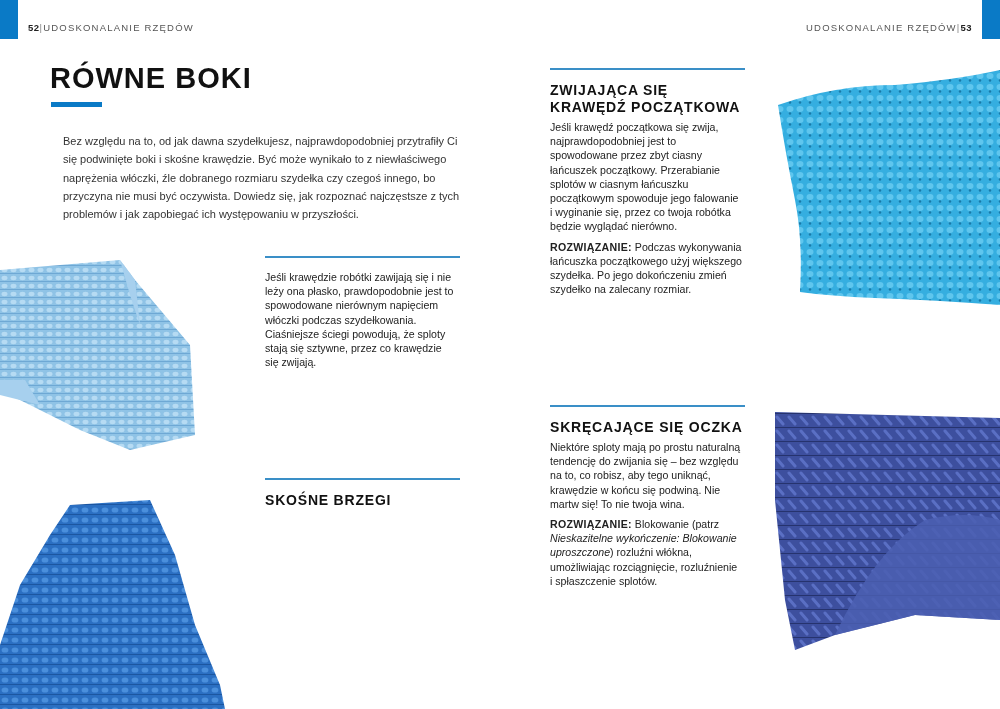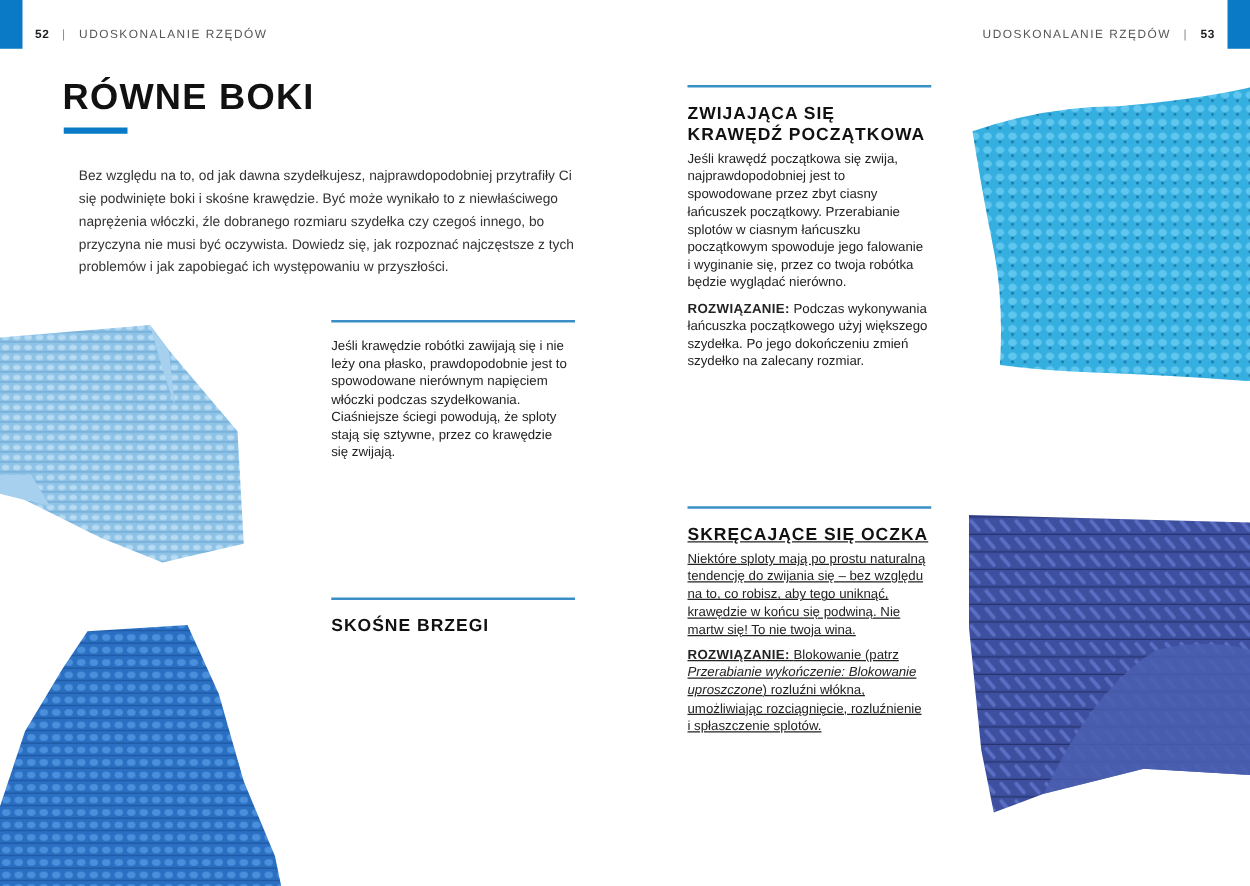--- a/index.html
+++ b/index.html
@@ -11,21 +11,21 @@
   .page { position: absolute; top: 0; height: 709px; width: 500px; }
   .page.left { left: 0; }
   .page.right { left: 500px; }
 
   .tab { position: absolute; top: 0; width: 18px; height: 39px; background: #0a7ac6; }
   .tab.left { left: 0; }
   .tab.right { right: 0; }
 
   .running-head {
     position: absolute; top: 22px; font-size: 9.5px; letter-spacing: 1.2px;
-    color: #555; text-transform: uppercase; display: flex; align-items: center; gap: 10px;
+    color: #555; text-transform: uppercase; display: flex; align-items: center; 
   }
   .running-head.left { left: 28px; }
   .running-head.right { right: 28px; }
   .running-head .pnum { font-weight: bold; color: #222; letter-spacing: 0.5px; }
   .running-head .sep { color: #888; }
 
   .title {
     position: absolute; left: 50px; top: 62px; margin: 0;
     font-size: 29px; font-weight: bold; letter-spacing: 1px; color: #111;
   }
@@ -114,27 +114,27 @@
   <div class="section" style="left:50px;top:68px;">
     <div class="rule"></div>
     <h2>ZWIJAJĄCA SIĘ KRAWĘDŹ POCZĄTKOWA</h2>
     <p>Jeśli krawędź początkowa się zwija, najprawdopodobniej jest to spowodowane przez zbyt ciasny łańcuszek początkowy. Przerabianie splotów w ciasnym łańcuszku początkowym spowoduje jego falowanie i wyginanie się, przez co twoja robótka będzie wyglądać nierówno.</p>
     <p>
       <span class="sol-label">ROZWIĄZANIE:</span>
       <span>Podczas wykonywania łańcuszka początkowego użyj większego szydełka. Po jego dokończeniu zmień szydełko na zalecany rozmiar.</span>
     </p>
   </div>
 
-  <div class="section" style="left:50px;top:405px;text-decoration:underline;">
+  <div class="section" style="left:50px;top:405px;">
     <div class="rule"></div>
     <h2>SKRĘCAJĄCE SIĘ OCZKA</h2>
     <p>Niektóre sploty mają po prostu naturalną tendencję do zwijania się – bez względu na to, co robisz, aby tego uniknąć, krawędzie w końcu się podwiną. Nie martw się! To nie twoja wina.</p>
     <p>
       <span class="sol-label">ROZWIĄZANIE:</span>
-      <span>Blokowanie (patrz </span><em>Przerabianie wykończenie: Blokowanie uproszczone</em><span>) rozluźni włókna, umożliwiając rozciągnięcie, rozluźnienie i spłaszczenie splotów.</span>
+      <span>Blokowanie (patrz </span><em>Nieskazitelne wykończenie: Blokowanie uproszczone</em><span>) rozluźni włókna, umożliwiając rozciągnięcie, rozluźnienie i spłaszczenie splotów.</span>
     </p>
   </div>
 
   <div class="swatch" style="left:275px;top:60px;width:225px;height:245px;">
     <svg width="225" height="245" viewBox="0 0 225 245">
       <defs>
         <pattern id="st3" width="10" height="11" patternUnits="userSpaceOnUse">
           <rect width="10" height="11" fill="#35aee0"></rect>
           <ellipse cx="5" cy="5" rx="3.5" ry="3" fill="#5fc6ee"></ellipse>
           <circle cx="5" cy="9.5" r="1.2" fill="#1a7aa8"></circle>

